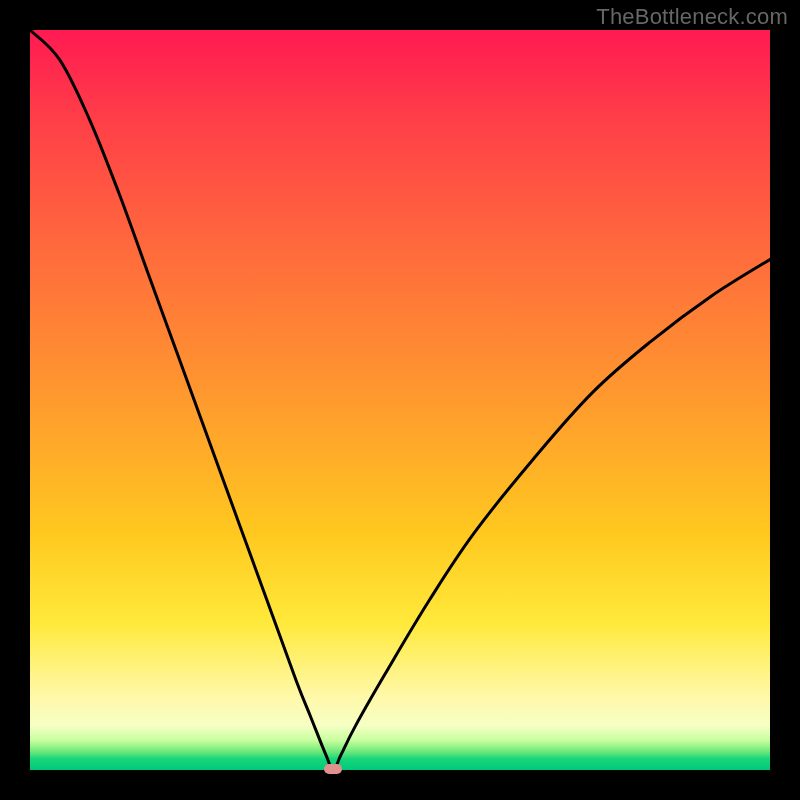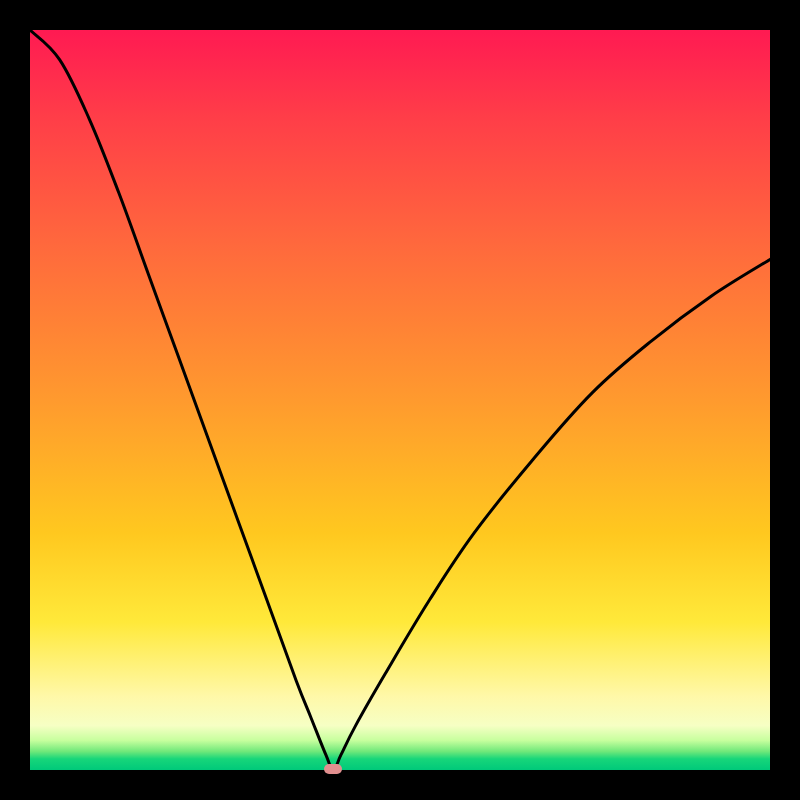--- a/index.html
+++ b/index.html
@@ -63,20 +63,21 @@
     height: 10px;
     background: #e28f8f;
     border-radius: 5px;
   }
 </style>
 </head>
 <body>
 
 <div class="frame">
 
+  <div class="watermark">TheBottleneck.com</div>
 
   <div class="plot-area">
     <svg class="curves" viewBox="0 0 740 740" preserveAspectRatio="none">
       <path fill="none" stroke="#000000" stroke-width="3" stroke-linecap="round" d="M 0.0 0.0 C 5.3 5.3, 18.9 13.6, 29.6 29.6 C 40.3 45.6, 48.5 64.8, 59.2 88.8 C 69.9 112.8, 78.1 134.8, 88.8 162.8 C 99.5 190.8, 107.7 214.9, 118.4 244.2 C 129.1 273.5, 137.3 296.3, 148.0 325.6 C 158.7 354.9, 166.9 377.7, 177.6 407.0 C 188.3 436.3, 196.5 459.1, 207.2 488.4 C 217.9 517.7, 226.1 540.5, 236.8 569.8 C 247.5 599.1, 258.4 629.9, 266.4 651.2 C 274.4 672.5, 275.9 674.9, 281.2 688.2 C 286.5 701.5, 292.0 715.9, 296.0 725.2 C 300.0 734.5, 300.7 740.0, 303.4 740.0 C 306.1 740.0, 306.8 733.2, 310.8 725.2 C 314.8 717.2, 317.6 710.3, 325.6 695.6 C 333.6 680.9, 341.9 666.4, 355.2 643.8 C 368.5 621.2, 383.6 595.1, 399.6 569.8 C 415.6 544.5, 425.4 528.5, 444.0 503.2 C 462.6 477.9, 481.9 454.5, 503.2 429.2 C 524.5 403.9, 541.1 383.9, 562.4 362.6 C 583.7 341.3, 600.3 328.1, 621.6 310.8 C 642.9 293.5, 659.5 281.1, 680.8 266.4 C 702.1 251.7, 729.3 236.1, 740.0 229.4"></path>
     </svg>
     <div class="pink-marker" style="left: 294.4px; top: 734px; background: rgb(226, 143, 143);"></div>
   </div>
 
 </div>
 

